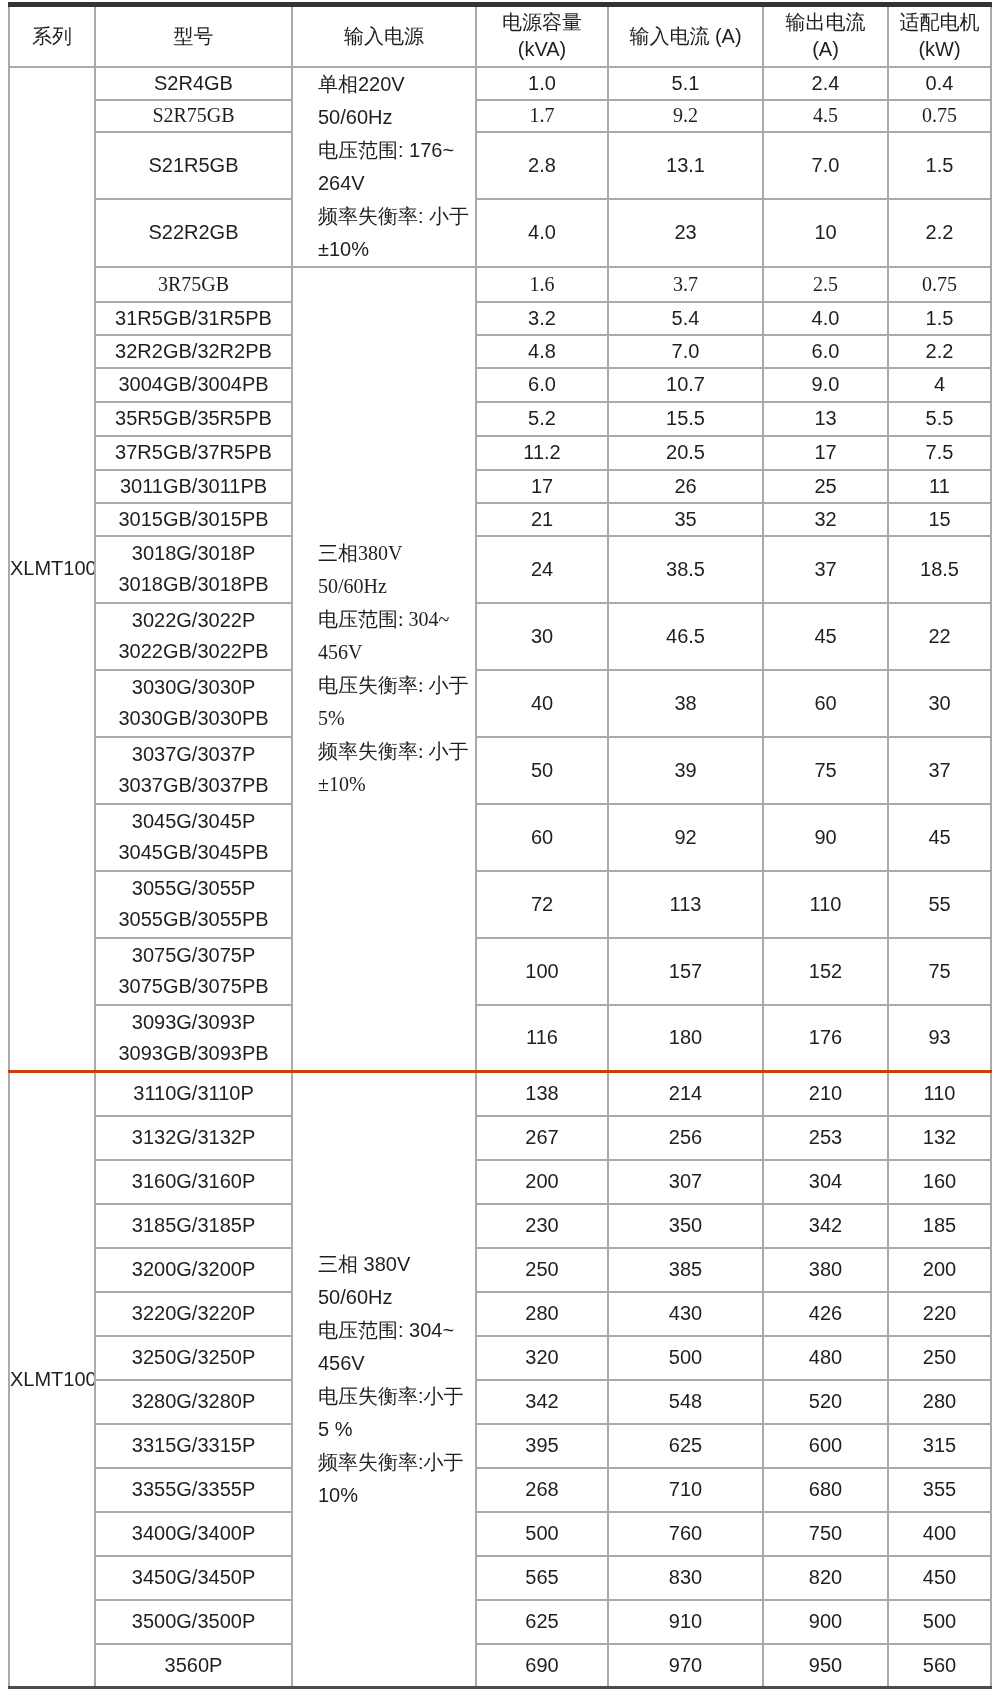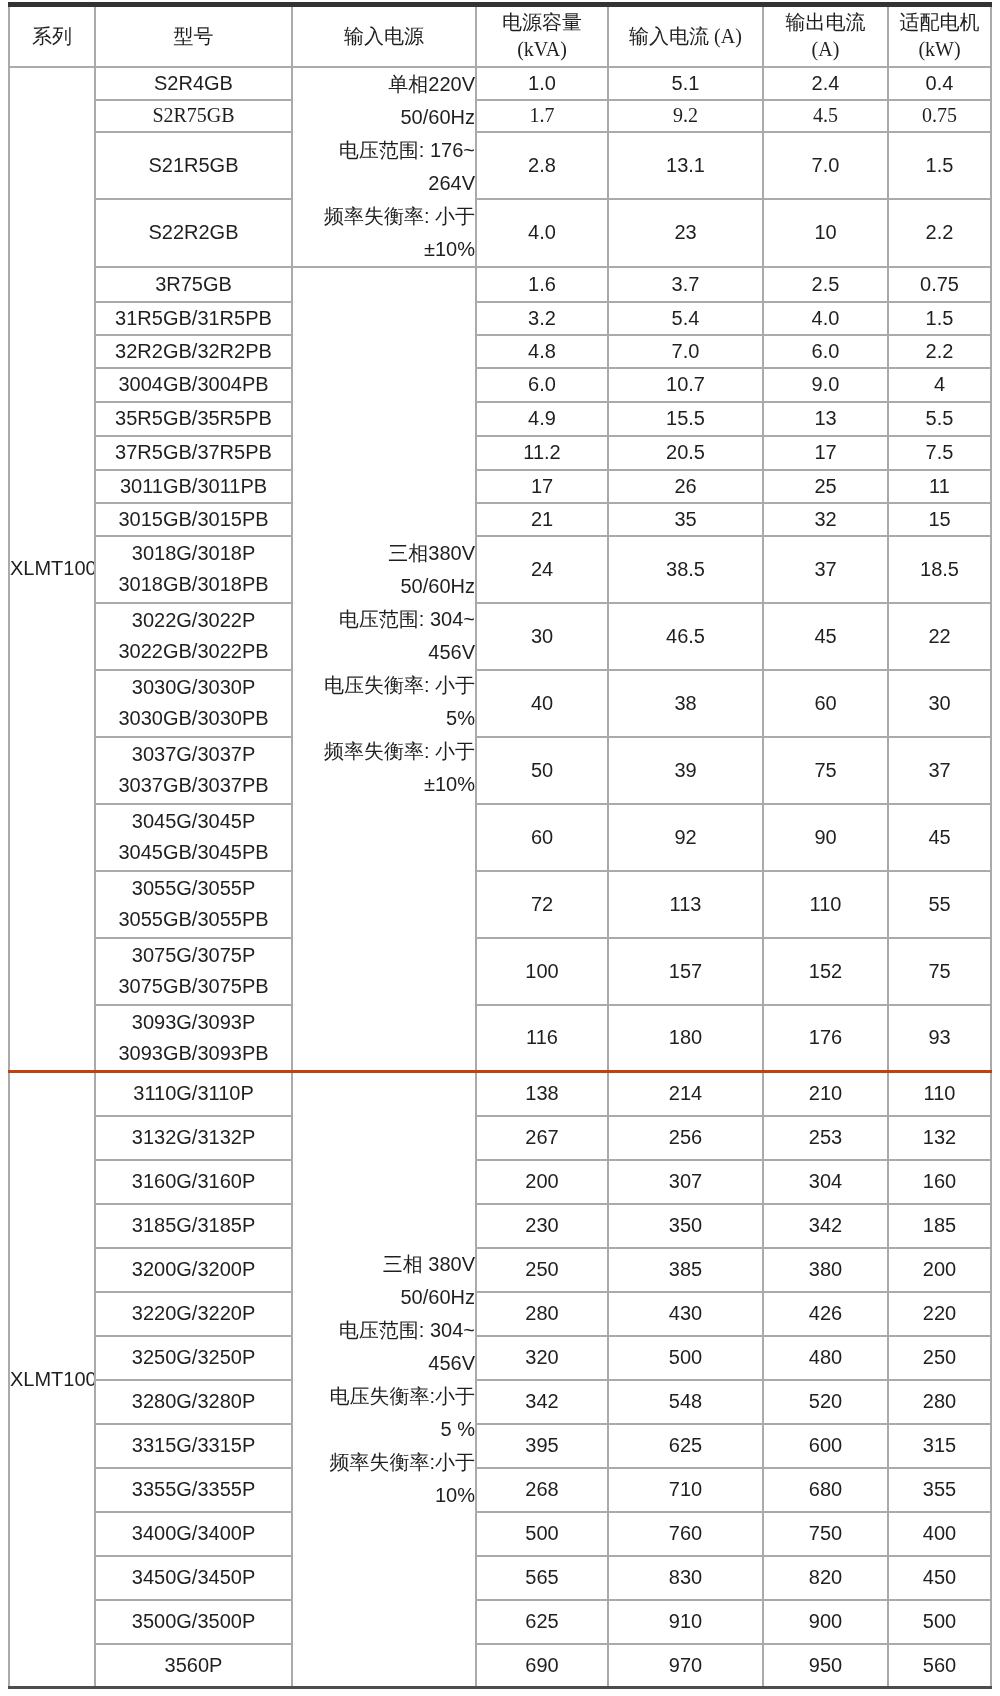--- a/index.html
+++ b/index.html
@@ -17,30 +17,30 @@
     border-right:2px solid #9a9a9a;
   }
   th,td{
     border:2px solid #aaaaaa;
     padding:0;margin:0;
     vertical-align:middle;text-align:center;
     font-size:20px;color:#1f1f1f;font-weight:normal;
     overflow:hidden;
   }
   th{line-height:27px;}
-  .h64{height:62px;font-family:Liberation Serif, serif;}
+  .h64{height:62px;}
   .h33{height:33px;}
   .h34{height:34px;}
   .h31{height:31px;font-family:Liberation Serif, serif;}
-  .h35{height:35px;}
+  .h35{height:35px;font-family:Liberation Serif, serif;}
   .h66{height:66px;}
   .h67{height:67px;margin-left:12px;}
   .h44{height:44px;}
   td.power{
-    text-align:right;padding-left:9px;line-height:33px;
+    text-align:left;padding-left:25px;line-height:33px;
   }
   td.model div{line-height:31px;}
   tr.sec2-top td{border-top:3px solid #c2410c;}
 </style>
 </head>
 <body>
 
 <div class="page">
 <table class="spec">
   <colgroup>
@@ -143,21 +143,21 @@
   </tr>
   <tr class="h34">
     <td class="model">3004GB/3004PB</td>
     <td>6.0</td>
     <td>10.7</td>
     <td>9.0</td>
     <td>4</td>
   </tr>
   <tr class="h34">
     <td class="model">35R5GB/35R5PB</td>
-    <td>4.9</td>
+    <td>5.2</td>
     <td>15.5</td>
     <td>13</td>
     <td>5.5</td>
   </tr>
   <tr class="h34">
     <td class="model">37R5GB/37R5PB</td>
     <td>11.2</td>
     <td>20.5</td>
     <td>17</td>
     <td>7.5</td>

